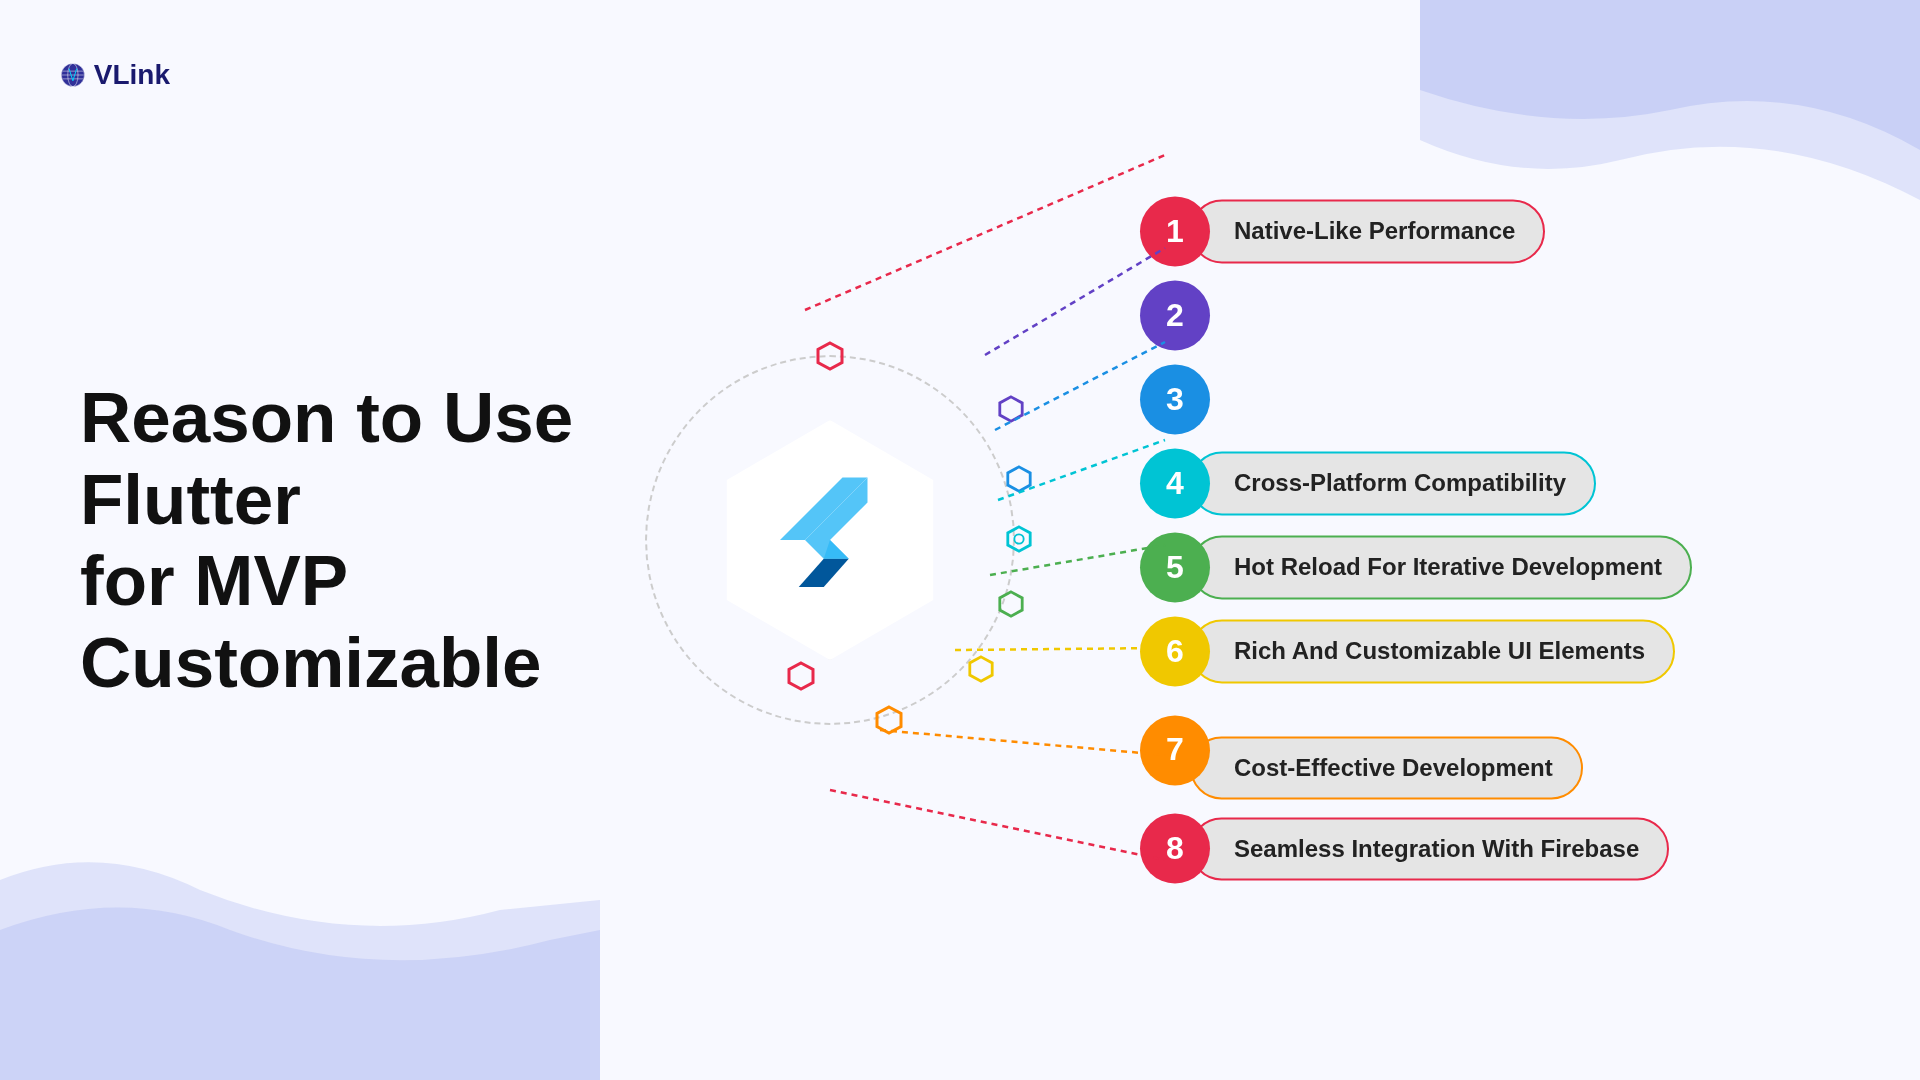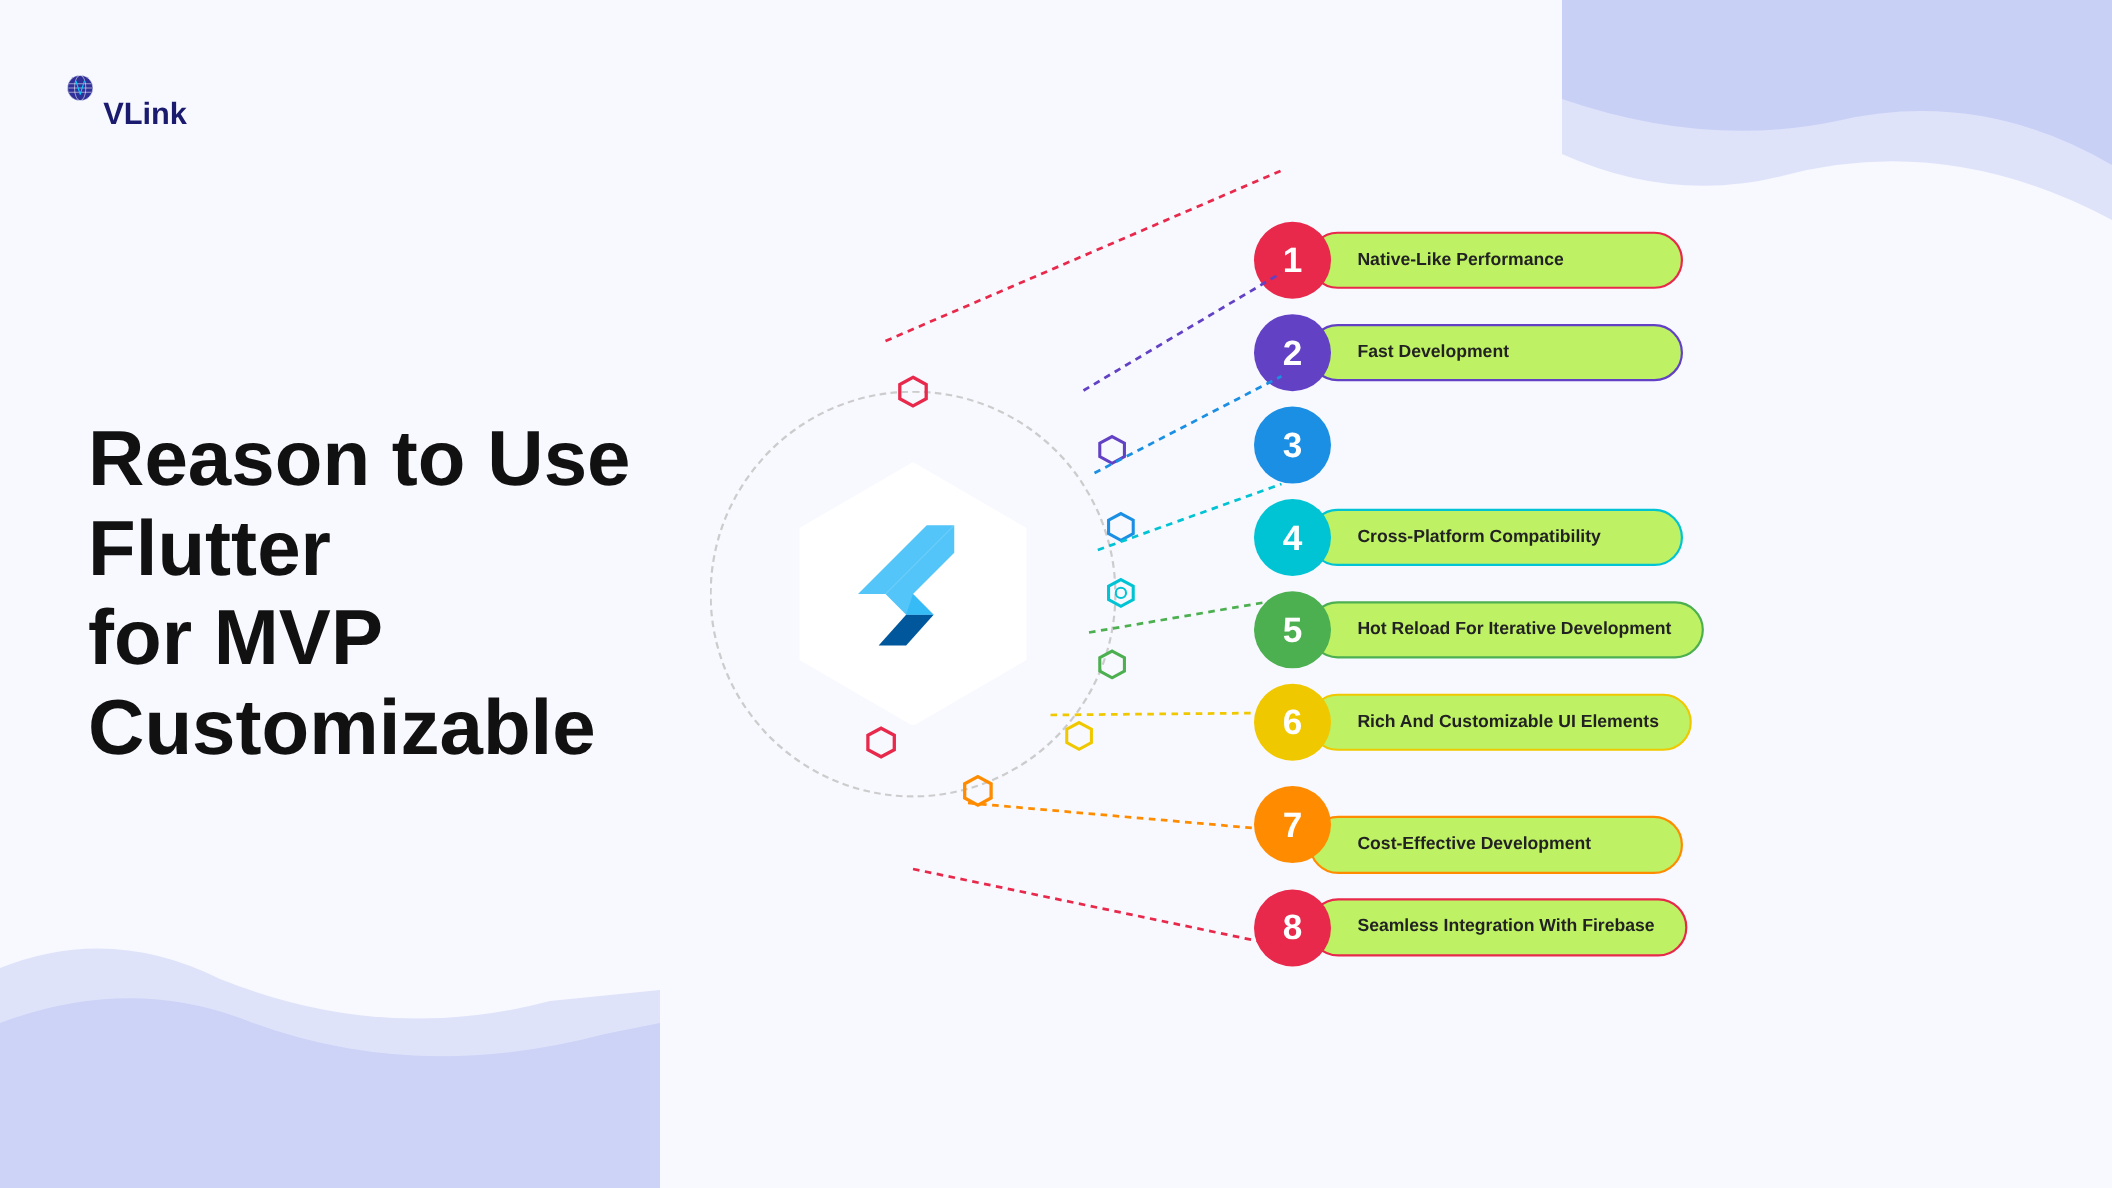--- a/index.html
+++ b/index.html
@@ -125,24 +125,24 @@
       flex-shrink: 0;
       z-index: 2;
       position: relative;
       left: 20px;
     }
 
     .item-label {
       border: 2.5px solid;
       border-radius: 50px;
       padding: 14px 28px 14px 42px;
-      font-size: 16px;
+      font-size: 24px;
       font-weight: 700;
       color: #222;
-      background: #bef264;
+      background: #e5e5e5;
       min-width: 340px;
       line-height: 1.3;
     }
 
     
     .c1 { background: #e8294b; }
     .c1-border { border-color: #e8294b; }
     .c2 { background: #6241c5; }
     .c2-border { border-color: #6241c5; }
     .c3 { background: #1a8fe3; }
@@ -160,21 +160,21 @@
 
     
     .flutter-logo-svg {
       width: 150px;
       height: 150px;
     }
 
     
     .vlink-logo {
       display: flex;
-      align-items: flex-end;
+      align-items: center;
       gap: 8px;
     }
     .vlink-globe {
       width: 80px;
       height: 80px;
     }
     .vlink-text {
       font-size: 28px;
       font-weight: 900;
       color: #1a1a6e;
@@ -293,23 +293,20 @@
     </div>
     <div class="item-label c1-border">
       <span>Native-Like Performance</span>
     </div>
   </div>
 
   <div class="item-row">
     <div class="item-num c2">
       <span>2</span>
     </div>
-    <div class="item-label c2-border">
-      <span>Fast Development</span>
-    </div>
   </div>
 
   <div class="item-row">
     <div class="item-num c3">
       <span>3</span>
     </div>
   </div>
 
   <div class="item-row">
     <div class="item-num c4">

